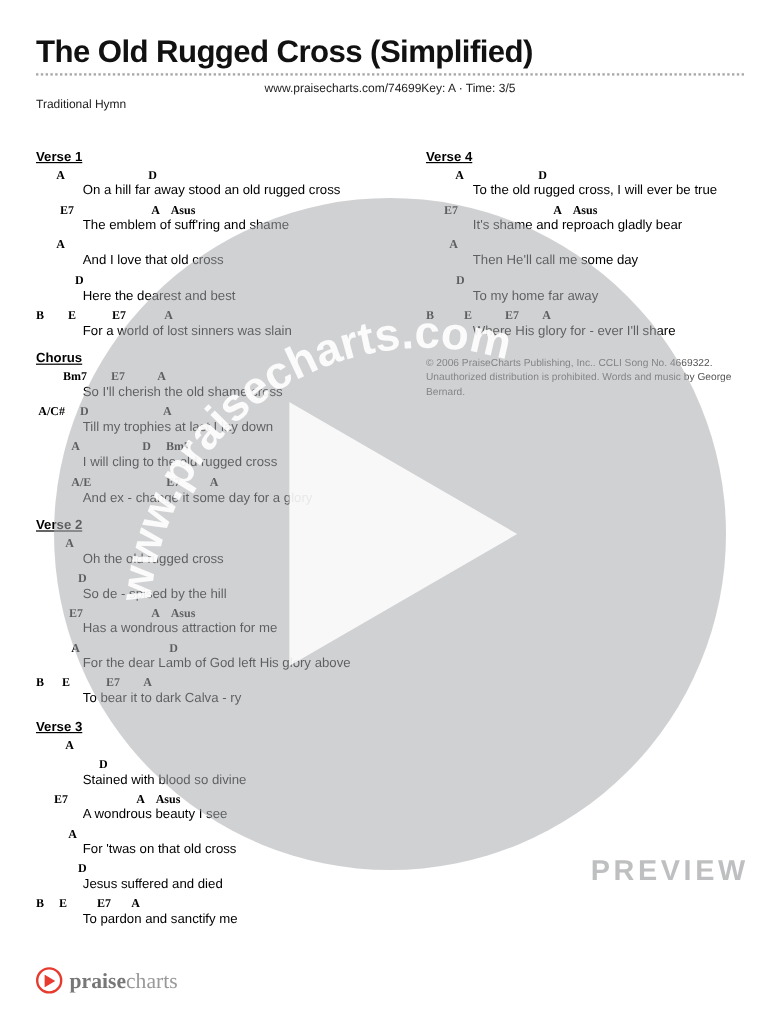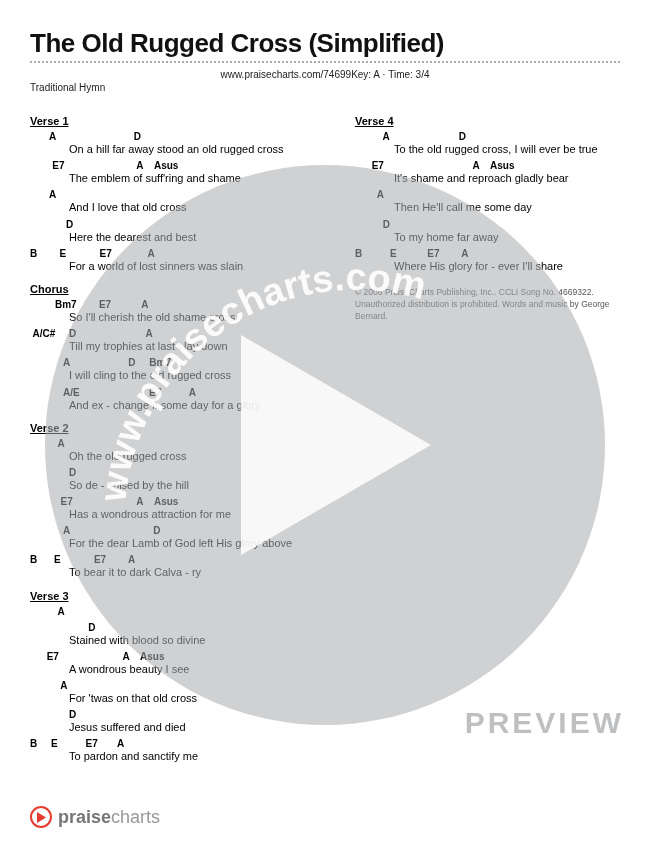--- a/index.html
+++ b/index.html
@@ -27,38 +27,38 @@
   .meta-row {
     display: flex;
     justify-content: center;
     font-size: 10px;
     color: #222;
     margin-bottom: 2px;
   }
   .subtitle {
     font-size: 10px;
     color: #222;
-    margin-bottom: 12px;
+    margin-bottom: 22px;
   }
   .columns {
     display: flex;
     gap: 60px;
   }
   .col { flex: 1; }
   .section-title {
     font-size: 11px;
     font-weight: bold;
     text-decoration: underline;
     margin-bottom: 4px;
     margin-top: 10px;
     color: #000;
   }
   .line-pair { margin-bottom: 4px; }
   .chordline {
-    font-family: Liberation Sans, sans-serif;
+    font-family: Liberation Serif, serif;
     font-size: 10px;
     font-weight: bold;
     color: #000;
     white-space: pre;
     line-height: 1.2;
   }
   .lyricline {
     font-size: 11px;
     color: #000;
     line-height: 1.2;
@@ -97,33 +97,34 @@
     position: absolute;
     width: 100%;
     height: 100%;
     top: 0;
     left: 0;
   }
   .preview {
     position: absolute;
     right: 26px;
     bottom: 110px;
-    font-size: 30px;
+    font-size: 24px;
     font-weight: bold;
     color: rgba(70,72,75,0.35);
     letter-spacing: 3px;
     pointer-events: none;
   }
   .footer {
     position: absolute;
     bottom: 22px;
     left: 30px;
     display: flex;
     align-items: center;
     gap: 6px;
+    font-family: Liberation Serif, serif;
   }
   .footer-icon {
     width: 22px;
     height: 22px;
     border: 2.5px solid #e63b2e;
     border-radius: 50%;
     display: flex;
     align-items: center;
     justify-content: center;
   }
@@ -134,21 +135,21 @@
   }
   .footer-text b { color: #777; font-weight: 700; }
 </style>
 </head>
 <body>
 
 <div class="title">The Old Rugged Cross (Simplified)</div>
 <div class="dotline"></div>
 <div class="meta-row">
   <span>www.praisecharts.com/74699</span>
-  <span>Key: A · Time: 3/4</span>
+  <span>Key: A · Time: 3/5</span>
 </div>
 <div class="subtitle">Traditional Hymn</div>
 
 <div class="columns">
   <div class="col">
 
     <div class="section-title">Verse 1</div>
     <div class="line-pair">
         <div class="chordline">       A                            D</div>
         <div class="lyricline">On a hill far away stood an old rugged cross</div>

